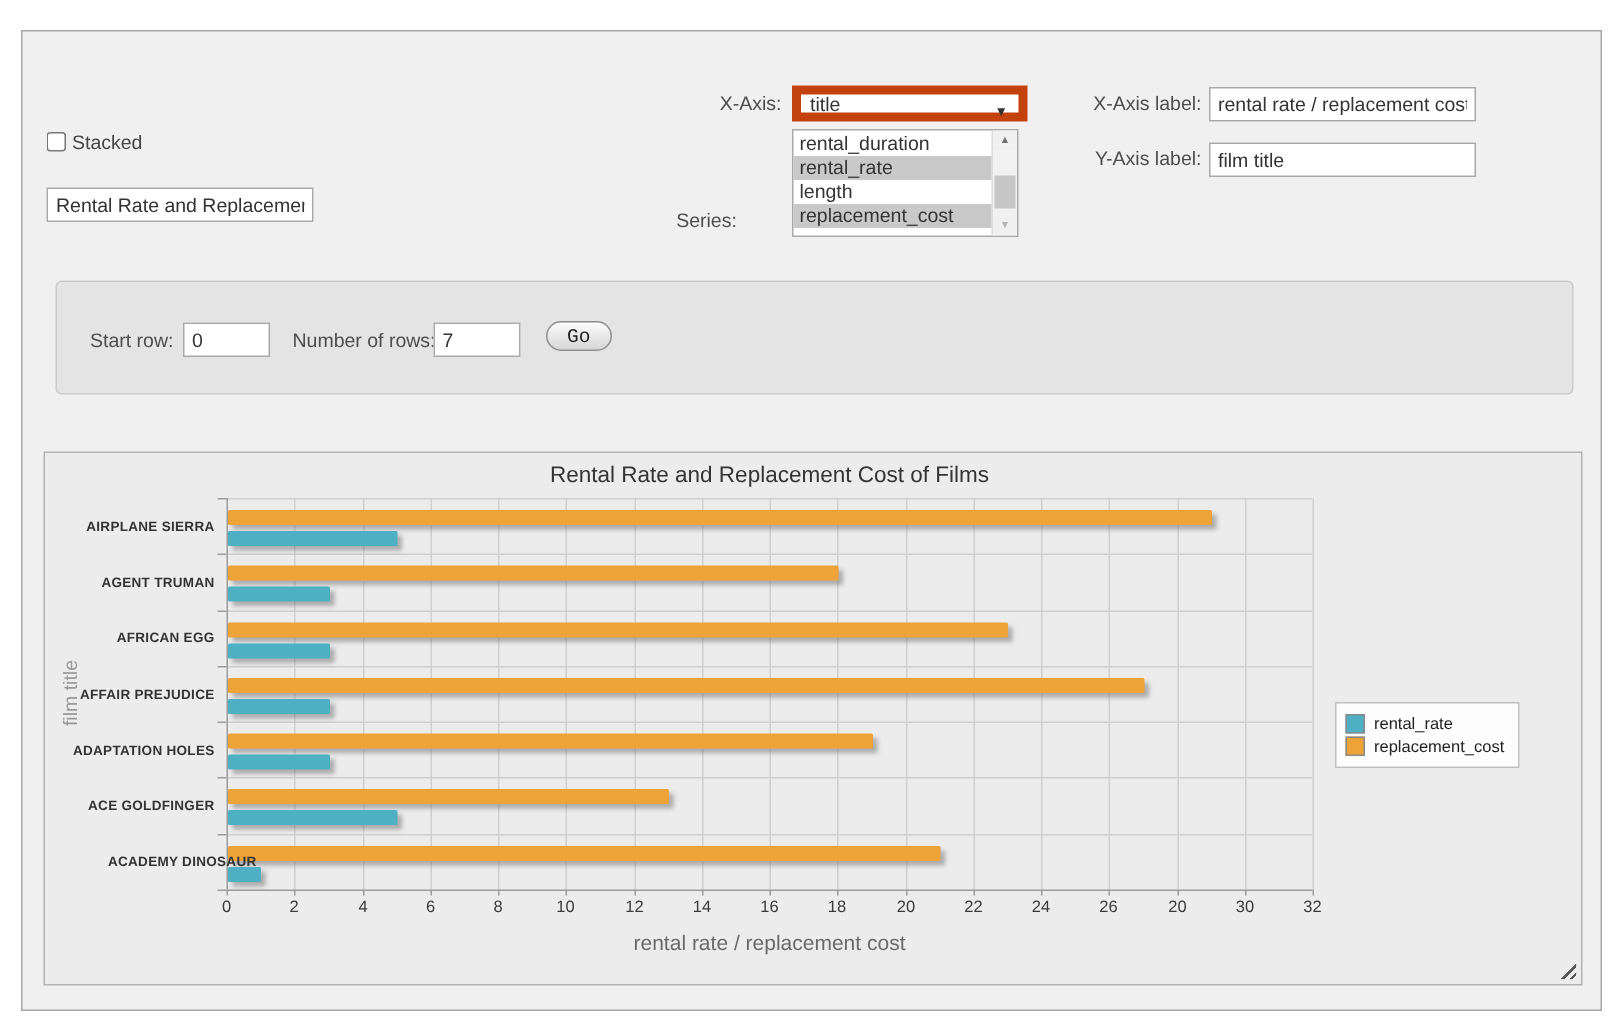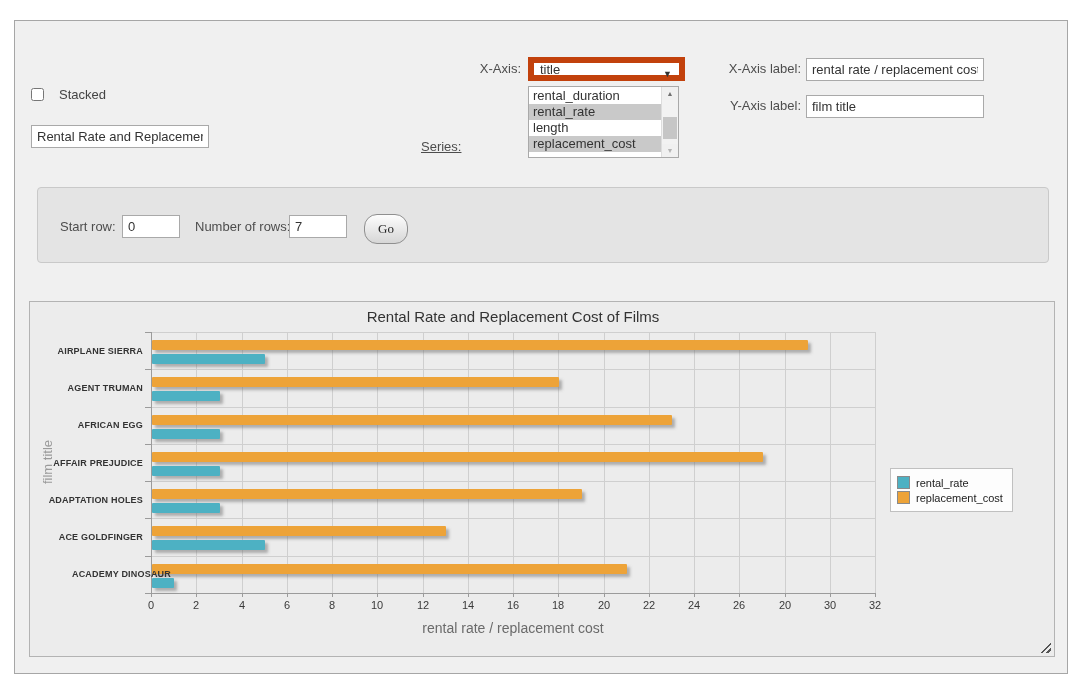--- a/index.html
+++ b/index.html
@@ -9,30 +9,30 @@
   .fieldset{position:absolute;left:14px;top:20px;width:1052px;height:652px;
             background:#f0f0f0;border:1px solid #a6a6a6;}
   .legendbox{position:absolute;left:14px;top:-13px;background:#ffffff;border:1px solid #9a9a9a;
              padding:5px 14px;font-weight:bold;font-size:14px;color:#3d3d3d;
              box-shadow:2px 2px 3px rgba(0,0,0,0.18);}
 
   .radio-row{position:absolute;left:16px;top:33px;display:flex;align-items:center;gap:4px;}
   .radio-row label{display:flex;align-items:center;gap:4px;margin-right:8px;}
   .radio-row input{margin:0;width:13px;height:13px;}
 
-  .stacked-row{position:absolute;left:16px;top:66px;display:flex;align-items:center;gap:15px;}
+  .stacked-row{position:absolute;left:16px;top:66px;display:flex;align-items:center;gap:4px;}
   .stacked-row input{margin:0;width:13px;height:13px;}
 
   input[type=text]{border:1px solid #a9a9a9;background:#fff;color:#333;font-size:13px;
                    font-family:inherit;padding:2px 5px;box-sizing:border-box;height:23px;}
   .title-input{position:absolute;left:16px;top:104px;width:178px;}
 
   .lbl{position:absolute;color:#4d4d4d;}
   .lbl-xaxis{left:406px;top:40px;width:100px;text-align:right;}
-  .lbl-series{left:406px;top:118px;width:100px;text-align:left;text-decoration:underline;}
+  .lbl-series{left:406px;top:118px;width:100px;text-align:center;}
   .lbl-xaxislabel{left:656px;top:40px;width:130px;text-align:right;}
   .lbl-yaxislabel{left:656px;top:77px;width:130px;text-align:right;}
 
   .select{position:absolute;left:513px;top:36px;width:157px;height:24px;background:#fff;
           border:6px solid #c2410c;box-sizing:border-box;display:flex;align-items:center;}
   .select .val{padding-left:6px;color:#333;}
   .select .arrow{position:absolute;right:7px;top:7px;font-size:9px;color:#333;line-height:1;}
 
   .listbox{position:absolute;left:513px;top:65px;width:151px;height:72px;background:#fff;
            border:1px solid #a9a9a9;box-sizing:border-box;overflow:hidden;}
@@ -48,22 +48,22 @@
   .input-xaxislabel{position:absolute;left:791px;top:37px;width:178px;}
   .input-yaxislabel{position:absolute;left:791px;top:74px;width:178px;}
 
   .rows-panel{position:absolute;left:22px;top:166px;width:1012px;height:76px;background:#e4e4e4;
               border:1px solid #c9c9c9;border-radius:4px;box-sizing:border-box;}
   .rows-panel .lblp{position:absolute;color:#4d4d4d;top:31px;}
   .lbl-startrow{left:22px;}
   .lbl-numrows{left:157px;}
   .input-startrow{position:absolute;left:84px;top:27px;width:58px;}
   .input-numrows{position:absolute;left:251px;top:27px;width:58px;}
-  .go-btn{position:absolute;left:326px;top:26px;height:30px;padding:0 13px;font-size:13px;color:#222;
-          font-family:Liberation Serif, serif;border:1px solid #8f8f8f;border-radius:13px;
+  .go-btn{position:absolute;left:326px;top:26px;height:20px;padding:0 13px;font-size:13px;color:#222;
+          font-family:Liberation Mono, monospace;border:1px solid #8f8f8f;border-radius:13px;
           background:linear-gradient(#fdfdfd,#d6d6d6);cursor:pointer;}
 
   .chart-container{position:absolute;left:14px;top:280px;width:1026px;height:356px;
                    background:#ececec;border:1px solid #b3b3b3;box-sizing:border-box;}
   .chart-title{position:absolute;left:121px;top:6px;width:724px;text-align:center;
                font-size:15px;color:#333;}
   .plot{position:absolute;left:121px;top:30px;width:724px;height:261px;}
   .gl{position:absolute;background:#cfcfcf;}
   .axisline{position:absolute;background:#9b9b9b;}
   .bar{position:absolute;left:1px;border-radius:1px;box-shadow:3px 3px 3px rgba(110,110,110,0.5);}

